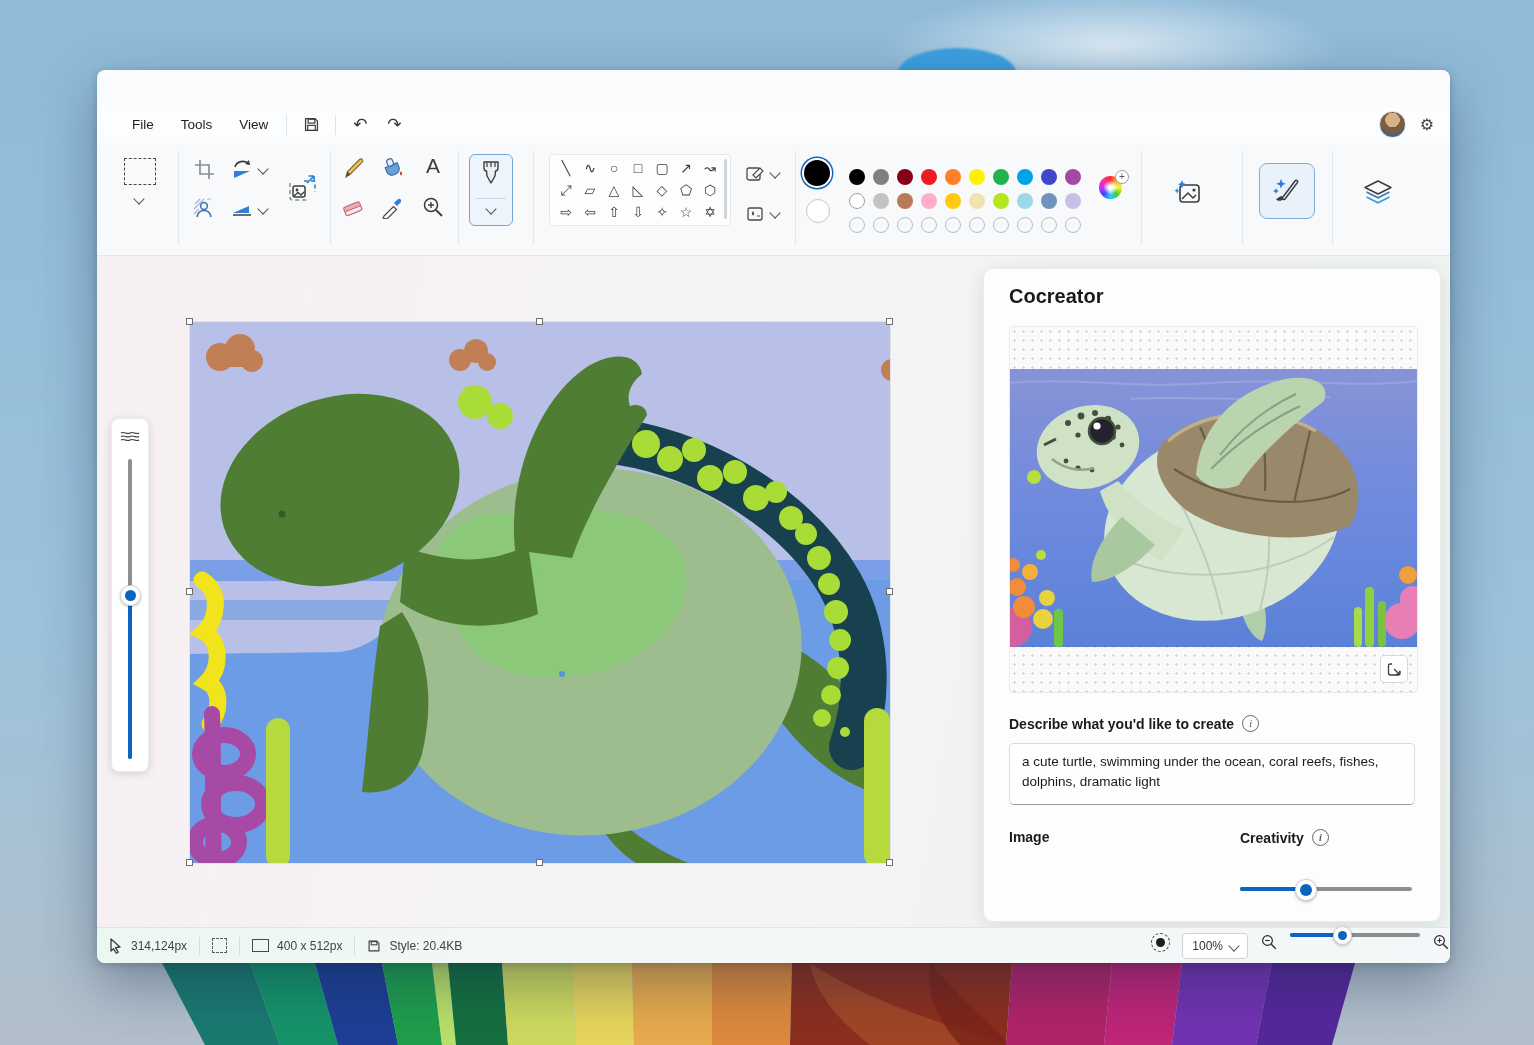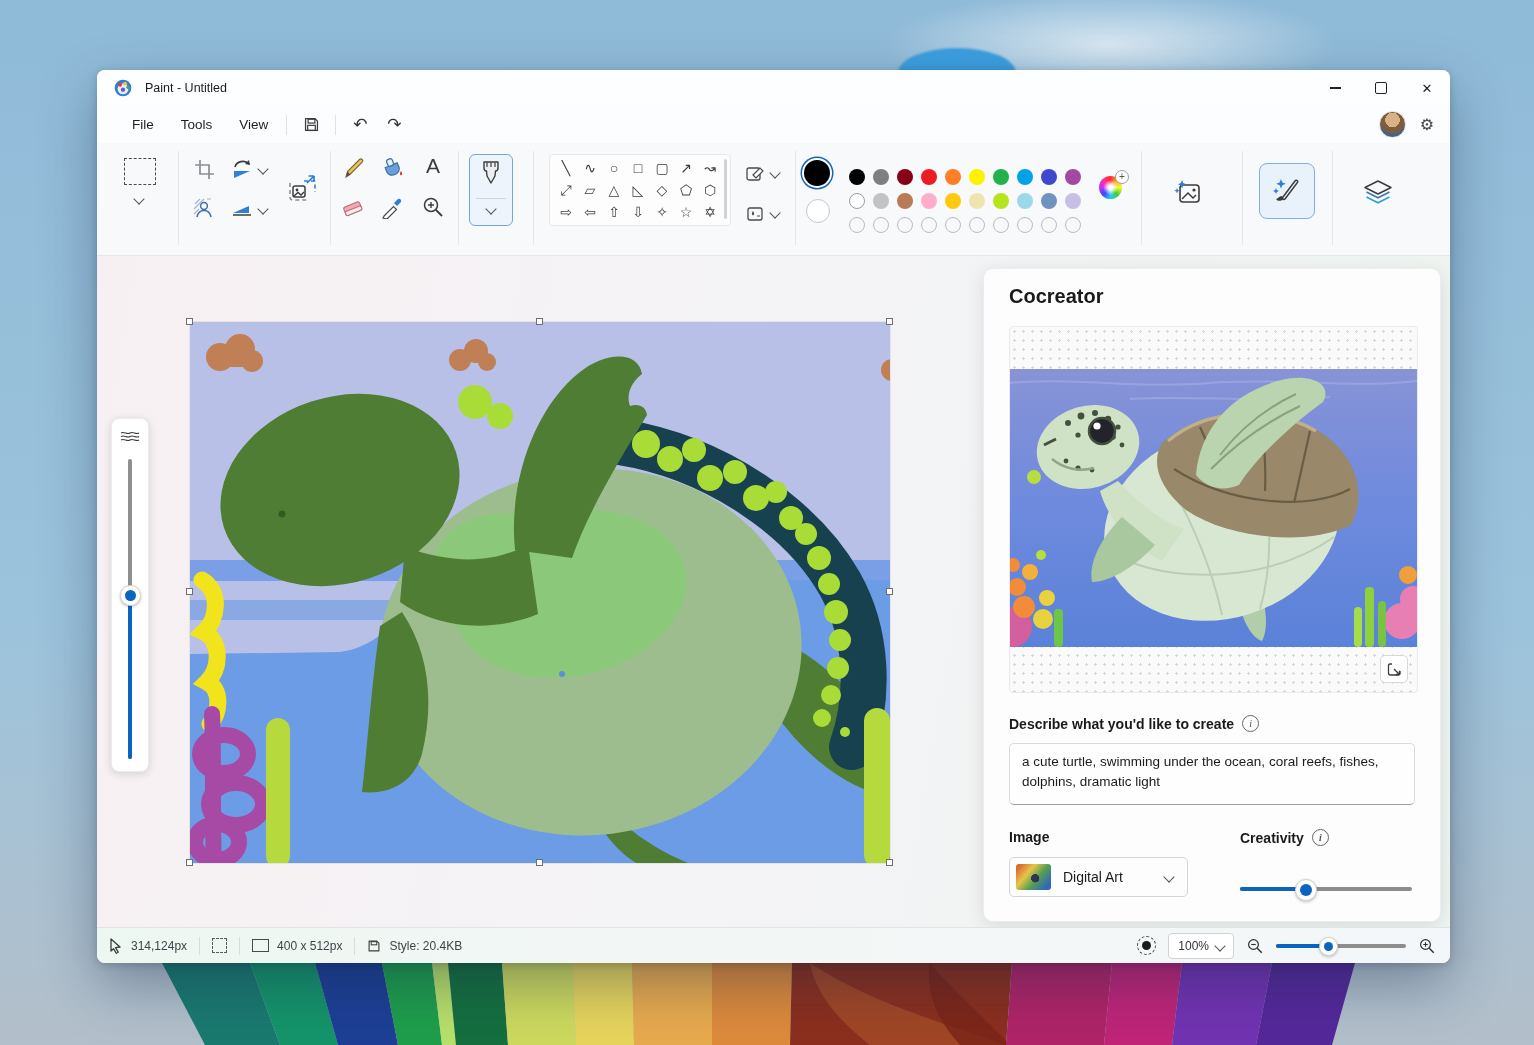--- a/index.html
+++ b/index.html
@@ -113,21 +113,21 @@
   .hthumb{position:absolute;top:-8px;width:20px;height:20px;border-radius:50%;background:#fff;border:1px solid #d2d2d2;
     box-shadow:0 1px 3px rgba(0,0,0,.25);}
   .hthumb::after{content:"";position:absolute;inset:4px;border-radius:50%;background:#0b64c0;}
   .creat-slider{left:256px;top:618px;width:172px;}
 
   
   .statusbar{position:absolute;left:0;bottom:0;right:0;height:35px;border-top:1px solid #e0e5e2;
     background:linear-gradient(90deg,#edf7f1,#f2f7f5 35%,#f4f7f9);display:flex;align-items:center;font-size:12px;color:#3f4348;}
   .sb-item{display:flex;align-items:center;gap:8px;padding:0 12px;}
   .sb-sep{width:1px;height:18px;background:#d9ddd b;background:#d9ddda;}
-  .sb-right{margin-left:auto;display:flex;align-items:center;gap:12px;padding-right:14px;}
+  .sb-right{margin-left:auto;display:flex;gap:12px;}
   .zoom-dd{display:flex;align-items:center;gap:7px;border:1px solid #cfd3d6;background:#fff;border-radius:4px;
     height:24px;padding:0 9px;color:#2f3338;}
   .sb-dashed{width:13px;height:13px;border:1.3px dashed #5a5a5a;}
   .sb-rect{width:15px;height:11px;border:1.5px solid #4a4a4a;}
   .zoom-slider{position:relative;width:130px;height:4px;background:#8d8d8d;border-radius:2px;}
   .zoom-slider .hthumb{width:17px;height:17px;top:-7px;}
   .focus-icon{position:relative;width:17px;height:17px;border:1.6px dashed #3c3c3c;border-radius:50%;}
   .focus-icon::after{content:"";position:absolute;inset:4px;border-radius:50%;background:#1c1c1c;}
 </style>
 </head>
@@ -152,42 +152,20 @@
     <path d="M700,0 C760,40 840,62 896,82 L760,82 C725,55 705,28 700,0 Z" fill="#a54a28" opacity="0.85"></path>
     <path d="M820,0 C850,35 880,60 900,82 L850,82 C825,55 815,25 820,0 Z" fill="#7a2418" opacity="0.8"></path>
     <polygon points="902,0 1002,0 994,82 896,82" fill="#b02468"></polygon>
     <polygon points="1002,0 1072,0 1062,82 994,82" fill="#c02578"></polygon>
     <polygon points="1072,0 1162,0 1146,82 1062,82" fill="#7233b2"></polygon>
     <polygon points="1162,0 1245,0 1222,82 1146,82" fill="#55289a"></polygon>
   </svg>
 
   <div class="win">
 
-    <div class="titlebar">
-      <svg class="app-logo" viewBox="0 0 24 24">
-        <circle cx="12" cy="12" r="10" fill="#2f7fd6"></circle>
-        <circle cx="12" cy="13" r="6.5" fill="#e8eef5"></circle>
-        <circle cx="8.5" cy="8" r="2.4" fill="#e23b3b"></circle>
-        <circle cx="14.5" cy="6.8" r="2.2" fill="#f5c63c"></circle>
-        <circle cx="18" cy="11" r="2.1" fill="#41a85f"></circle>
-        <circle cx="12" cy="14" r="2.6" fill="#7a4fd0"></circle>
-      </svg>
-      <span class="title-text">Paint - Untitled</span>
-      <div class="win-controls">
-        <div class="wc">
-            <span class="min-glyph"></span>
-          </div>
-        <div class="wc">
-            <span class="max-glyph"></span>
-          </div>
-        <div class="wc">
-            <span>✕</span>
-          </div>
-      </div>
-    </div>
 
     <div class="menubar">
       <div id="menu-items">
           <div class="menu-item">File</div>
           <div class="menu-item">Tools</div>
           <div class="menu-item">View</div>
         </div>
       <div class="mb-sep"></div>
       <div class="mb-btn">
         <svg width="17" height="17" viewBox="0 0 20 20">
@@ -591,25 +569,20 @@
           </div>
         </div>
 
         <div class="desc-row">
           <span class="desc-label">Describe what you'd like to create</span>
           <span class="info-i">i</span>
         </div>
         <textarea class="prompt-box" spellcheck="false" style="">a cute turtle, swimming under the ocean, coral reefs, fishes, dolphins, dramatic light</textarea>
 
         <div class="style-label" style="left:25px;">Image</div>
-        <div class="style-dd">
-          <div class="style-thumb"></div>
-          <span class="style-text">Digital Art</span>
-          <span class="chev"></span>
-        </div>
 
         <div class="creat-label" style="left:256px;display:flex;gap:8px;align-items:center;">
           <span>Creativity</span>
           <span class="info-i">i</span>
         </div>
         <div class="hslider creat-slider">
           <div class="hfill" style="width: 37%;"></div>
           <div class="hthumb" style="left: calc(37% - 9px);"></div>
         </div>
       </div>

